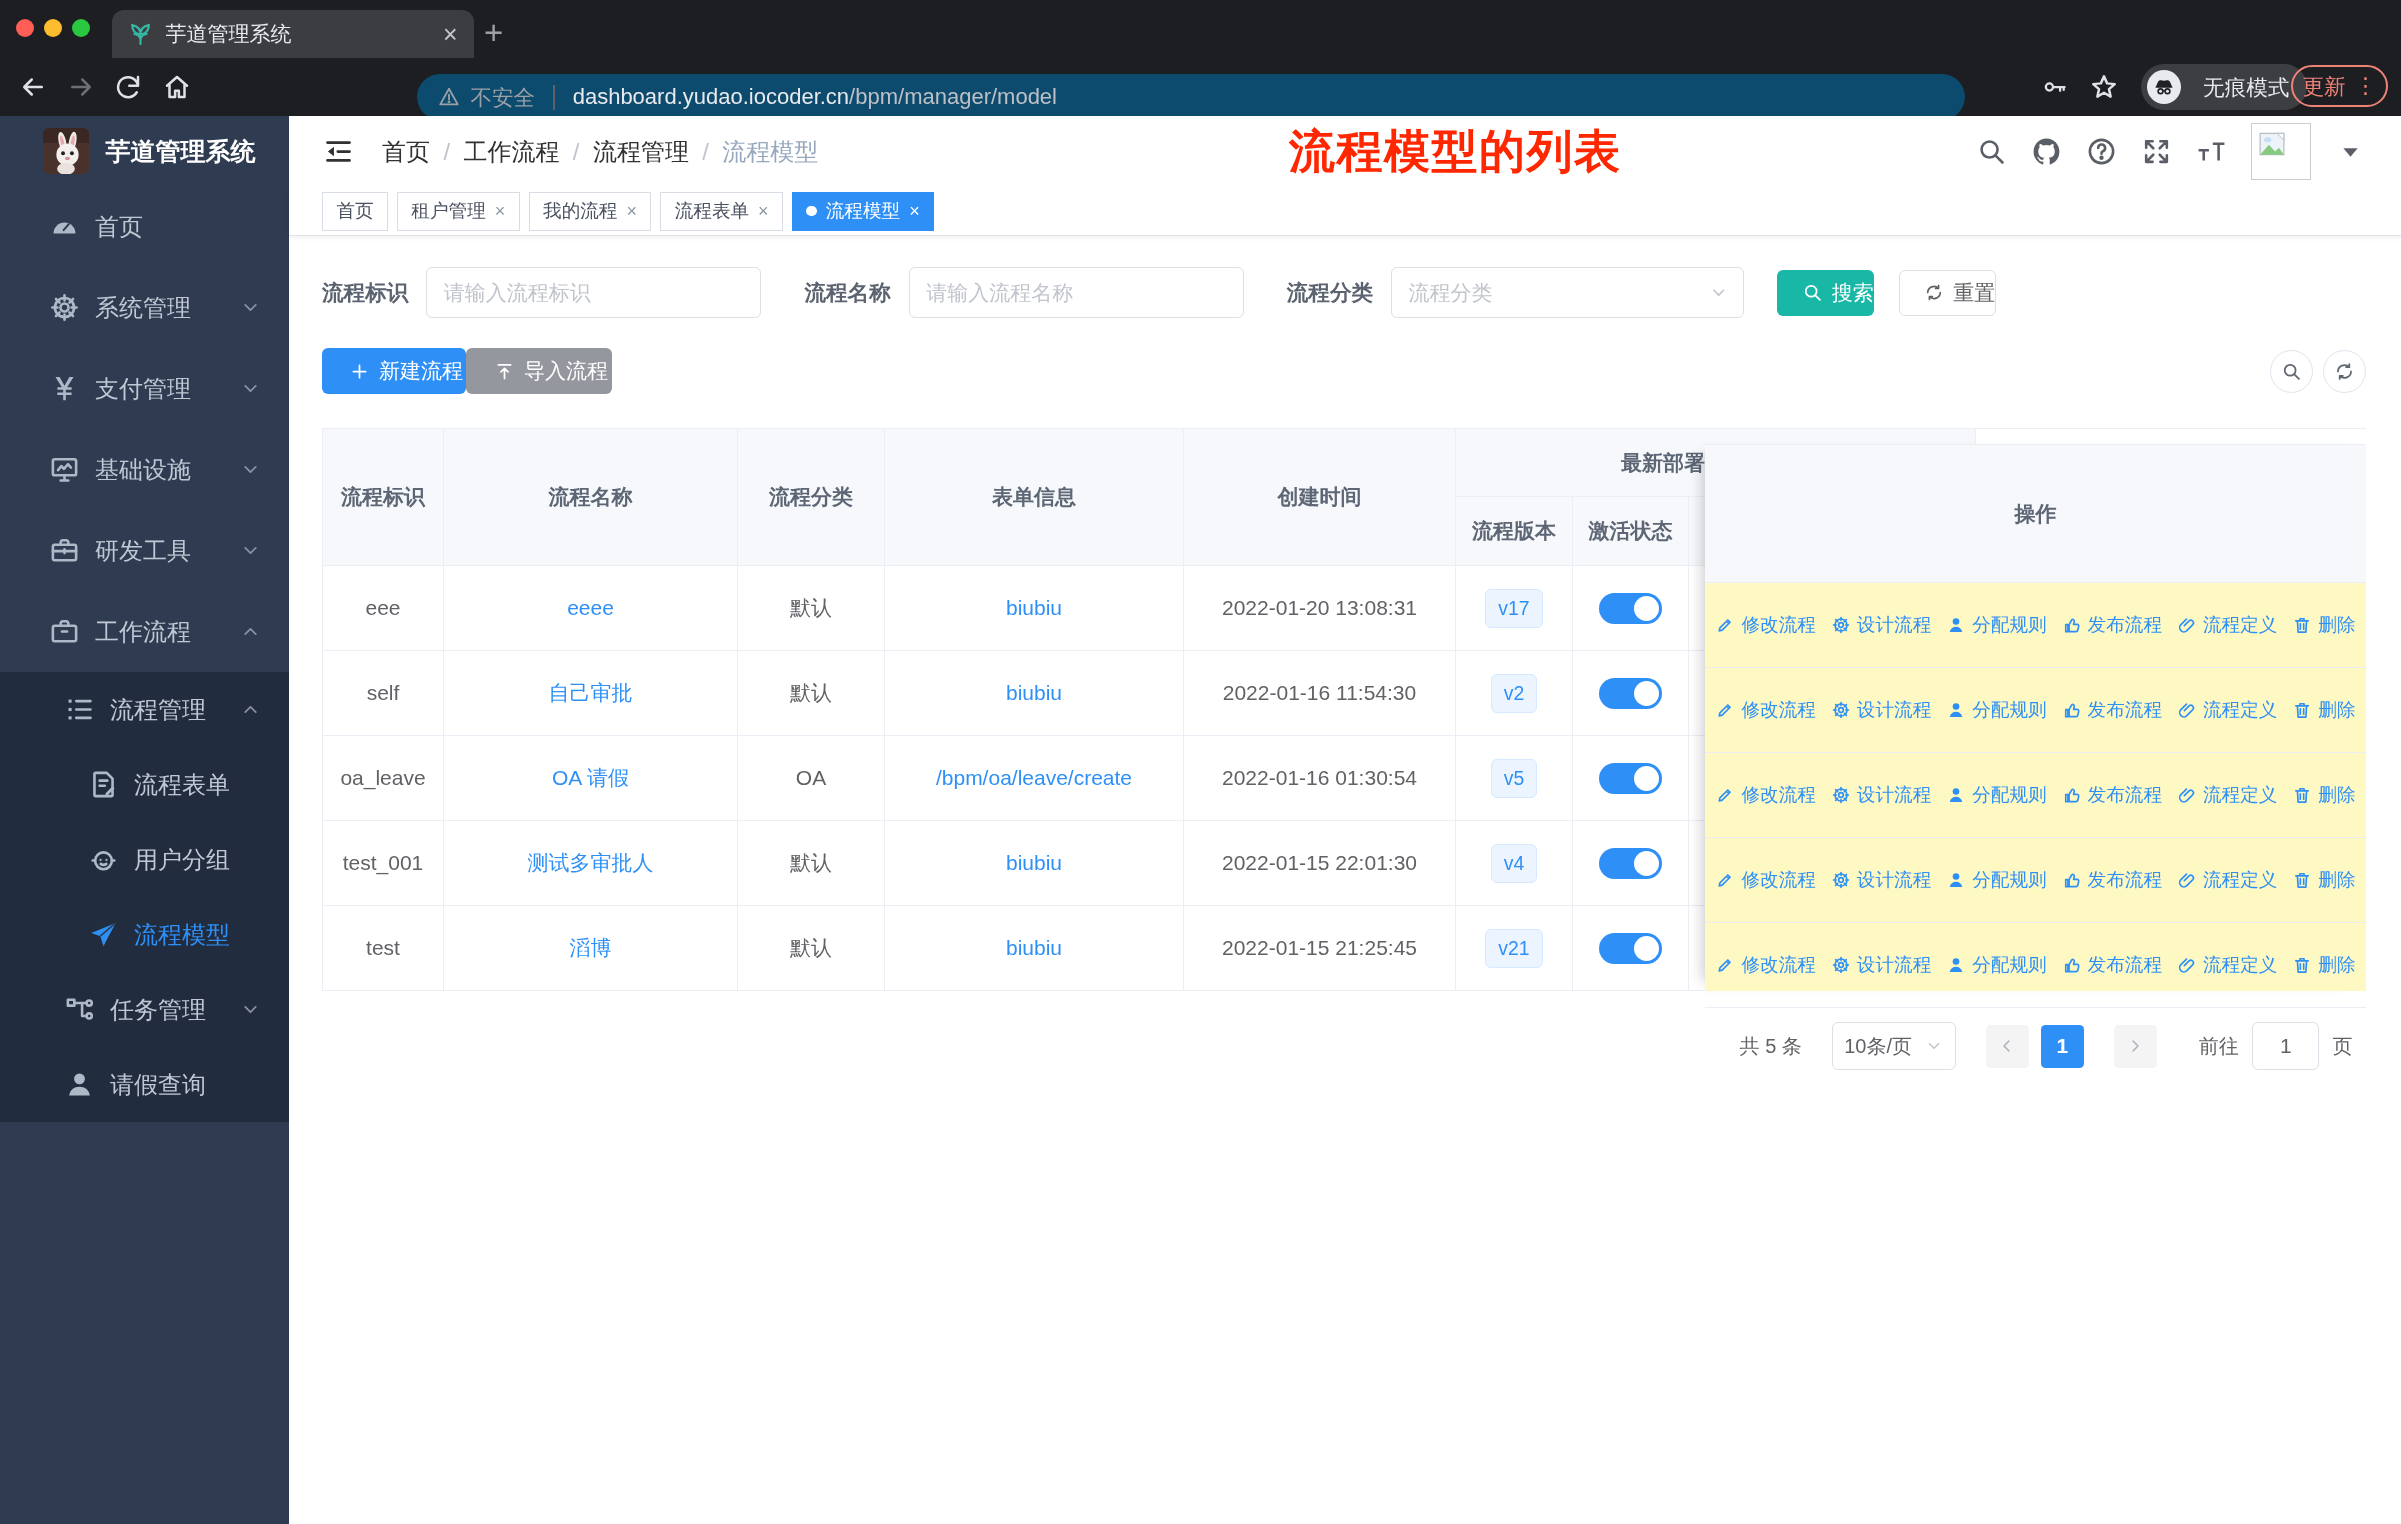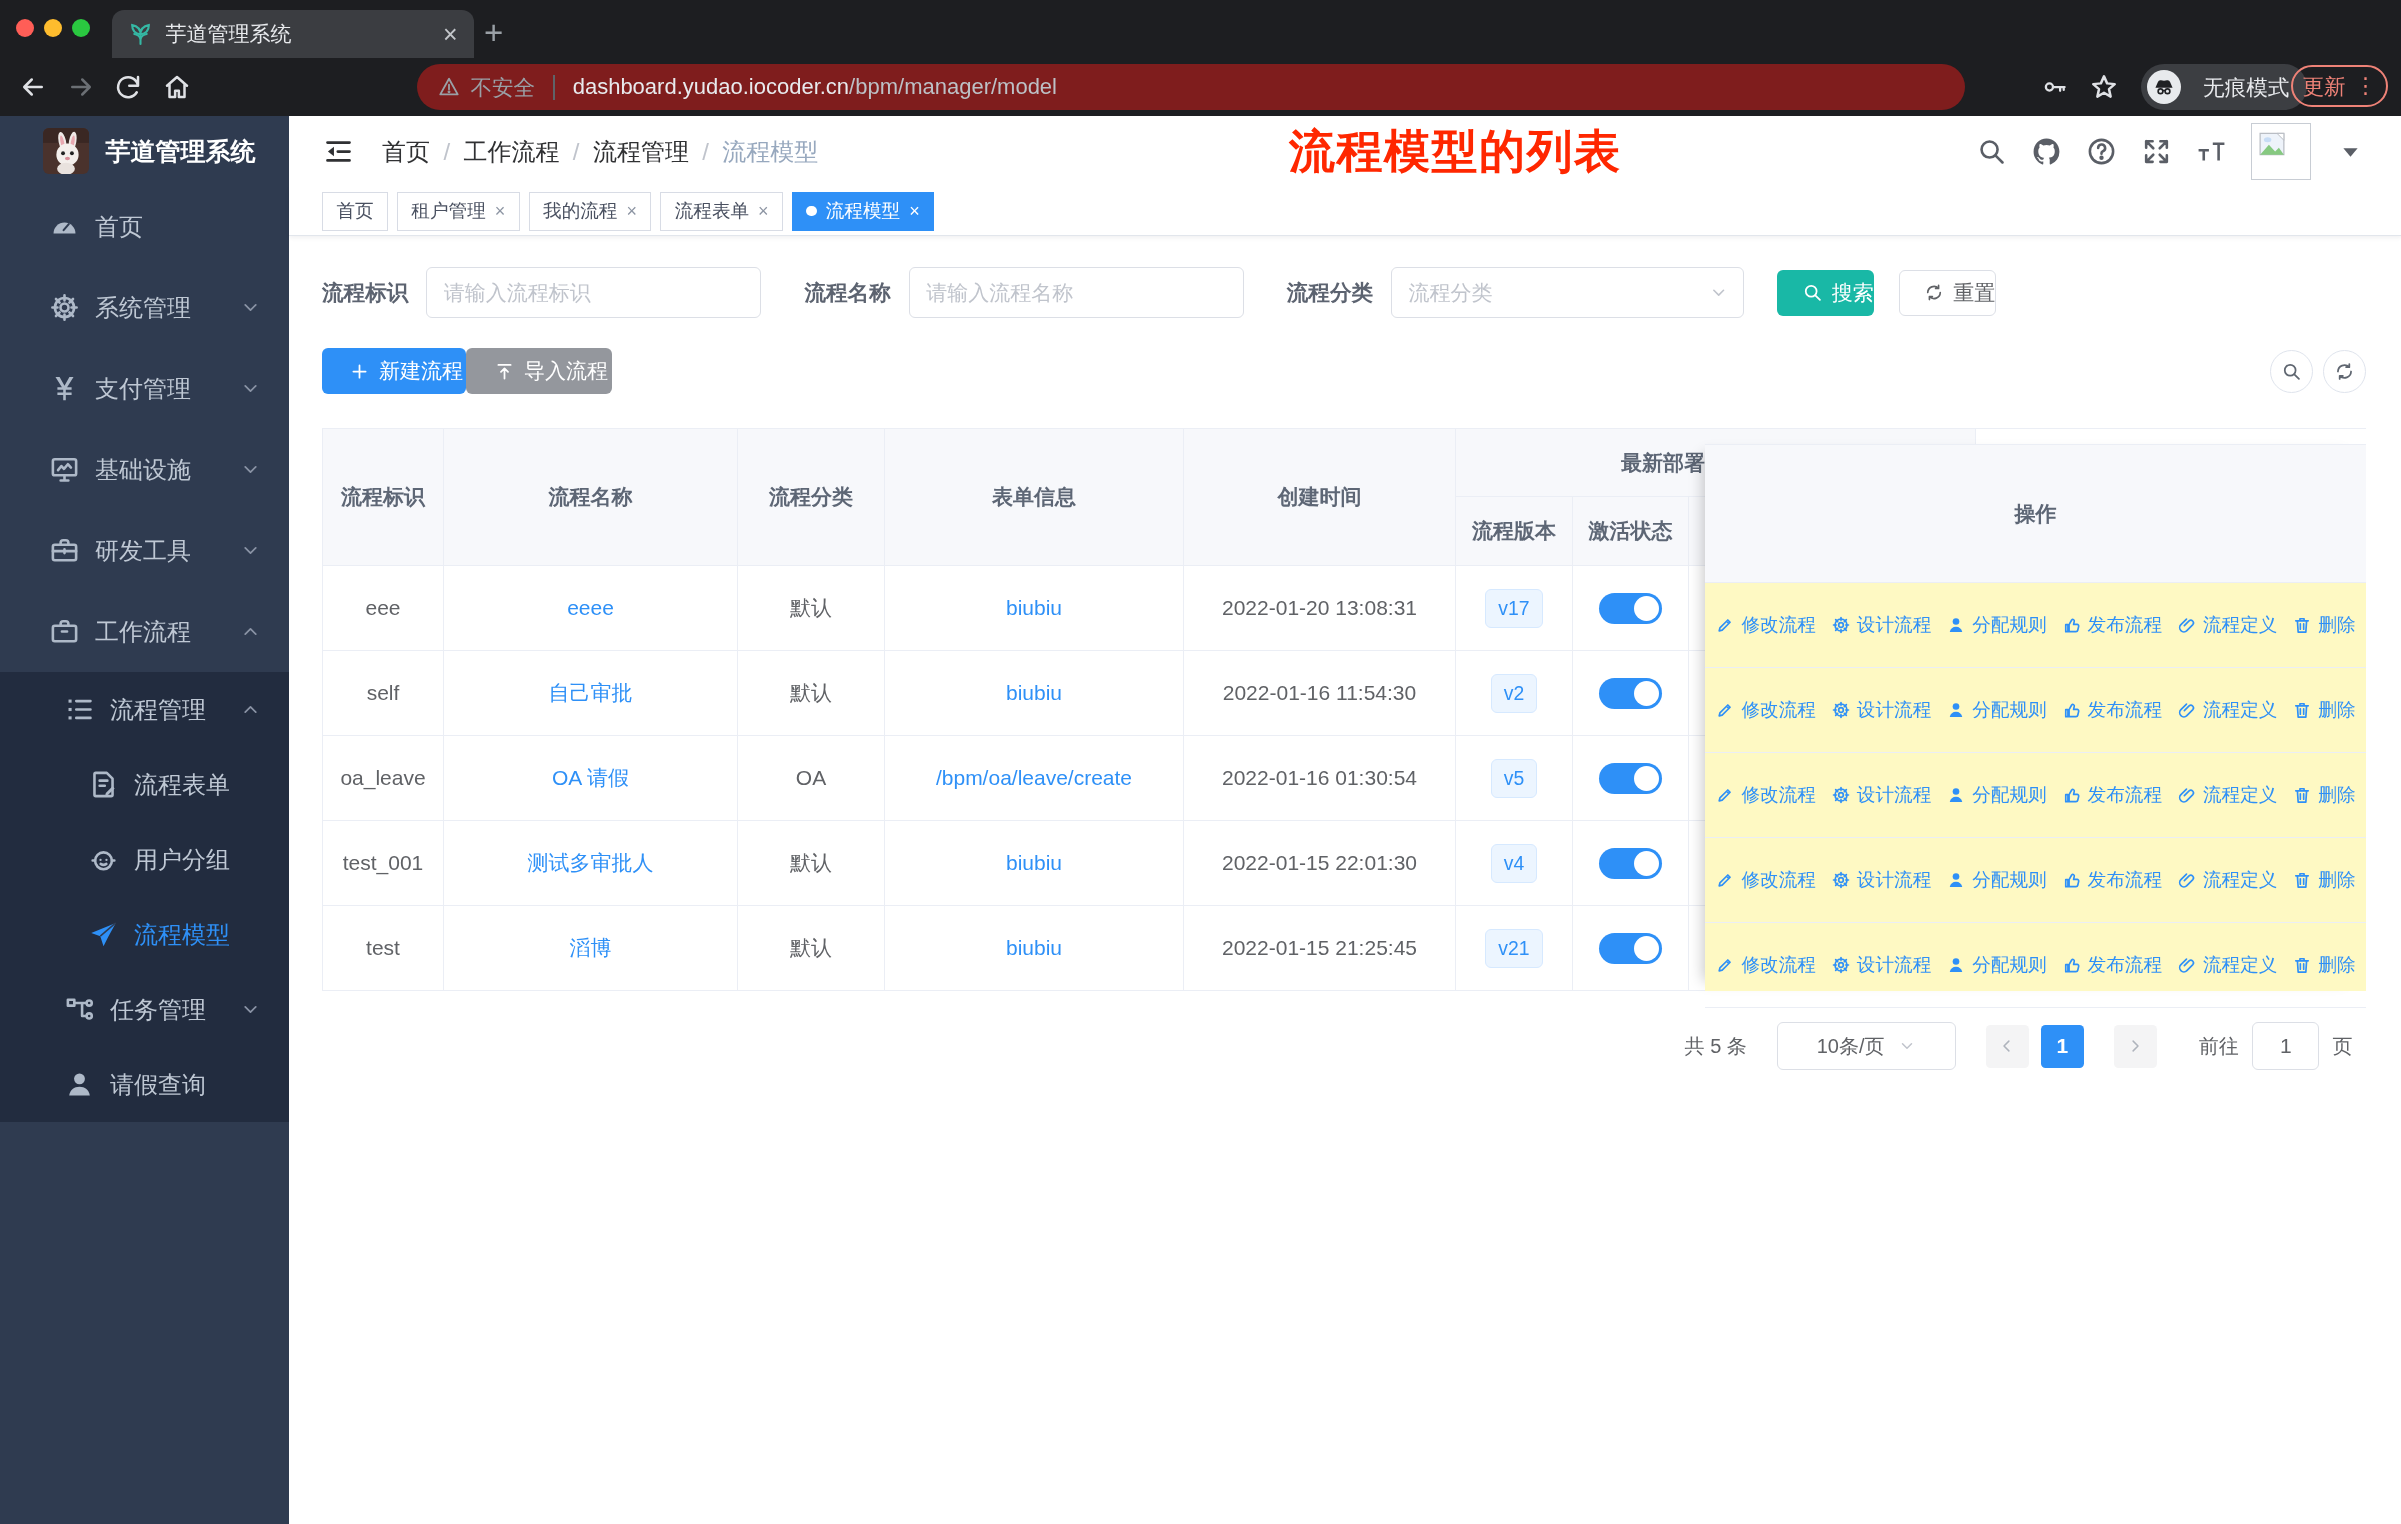--- a/index.html
+++ b/index.html
@@ -12,21 +12,21 @@
   .lights { position:absolute; left:16.4px; top:19.4px; display:flex; gap:9.7px; }
   .light { width:18px; height:18px; border-radius:50%; }
   .light.r{background:#ff5e57}.light.y{background:#febc2e}.light.g{background:#2ac840}
   .btab { position:absolute; left:112px; top:10.4px; width:362px; height:48px; background:#3b3d41; border-radius:12px 12px 0 0; display:flex; align-items:center; padding:0 16.4px; gap:12px; }
   .btab .title { color:#e8eaed; font-size:21px; flex:1; white-space:nowrap; overflow:hidden; }
   .btab .close { color:#c3c6ca; font-size:25px; line-height:1; }
   .newtab { position:absolute; left:484px; top:16.4px; color:#9aa0a6; font-size:33px; font-weight:300; line-height:1; }
   .btoolbar { position:relative; height:58px; display:flex; align-items:center; }
   .navic { position:absolute; top:14px; width:30px; height:30px; color:#dfe1e5; }
   .navic.dim { color:#6b6f74; }
-  .urlpill { position:absolute; left:417px; top:6px; width:1548px; height:46px; background:#7f1d1d; border-radius:23px; display:flex; align-items:center; padding:0 21px; }
+  .urlpill { position:absolute; left:417px; top:16px; width:1548px; height:46px; background:#0c4a6e; border-radius:23px; display:flex; align-items:center; padding:0 21px; }
   .urlpill .sec { color:#9aa0a6; font-size:21.6px; margin-left:10.4px; }
   .urlpill .div { width:1.5px; height:25px; background:#5f6368; margin:0 18px; }
   .urlpill .dom { color:#e8eaed; font-size:22px; }
   .urlpill .path { color:#bdc1c6; font-size:22px; }
   .incog { position:absolute; left:2141px; top:6px; height:46px; background:#3c3e42; border-radius:23px; display:flex; align-items:center; gap:22px; padding:0 18px 0 6px; }
   .incog .cir { width:34px; height:34px; border-radius:50%; background:#e8eaed; display:flex; align-items:center; justify-content:center; color:#202124; }
   .incog .lbl { color:#e8eaed; font-size:21.6px; }
   .updatepill { position:absolute; left:2291px; top:7.4px; width:97px; height:42px; border:2.2px solid #ee8277; border-radius:22px; color:#ee8277; display:flex; align-items:center; justify-content:center; gap:9px; font-size:21.6px; }
   .updatepill .dots { font-size:22px; letter-spacing:0; }
 
@@ -106,21 +106,21 @@
   .switch .knob { position:absolute; right:3px; top:3px; width:25px; height:25px; border-radius:50%; background:#fff; }
   .fixedcol { position:absolute; top:16px; left:1383px; width:661px; bottom:0; background:#fef9c3; box-shadow:-12px 0 13.4px -10.4px rgba(0,0,0,.22); border-top:1.5px solid #ebeef5; }
   .fhead { height:138px; background:#f7f8fb; border-bottom:1.5px solid #ebeef5; display:flex; align-items:center; justify-content:center; color:#5d6675; font-size:21px; font-weight:bold; }
   .frow { height:85px; border-bottom:1.5px solid #ebeef5; display:flex; align-items:center; justify-content:center; gap:15px; padding:0 7.4px; }
   .alink { color:#2e90f7; font-size:18.6px; display:inline-flex; align-items:center; gap:6px; white-space:nowrap; cursor:pointer; }
   .alink .ic { width:21px; height:21px; }
 
   
   .pager { margin-top:31px; display:flex; align-items:center; justify-content:flex-end; padding-right:13.4px; font-size:20px; color:#606266; }
   .pager .total { margin-right:30px; }
-  .sizer { width:179px; height:48px; border:1.5px solid #dcdfe6; border-radius:6px; display:flex; align-items:center; justify-content:center; gap:13.4px; color:#606266; position:relative; cursor:pointer; }
+  .sizer { width:124px; height:48px; border:1.5px solid #dcdfe6; border-radius:6px; display:flex; align-items:center; justify-content:center; gap:13.4px; color:#606266; position:relative; cursor:pointer; }
   .sizer .chev { width:18px; height:18px; color:#c0c4cc; }
   .pbtn { width:43px; height:43px; border-radius:4.5px; background:#f4f4f5; color:#aeb3bc; display:flex; align-items:center; justify-content:center; margin-left:30px; cursor:pointer; }
   .pbtn .ic{ width:18px;height:18px; }
   .pcur { width:43px; height:43px; border-radius:4.5px; background:#2e90f7; color:#fff; font-weight:bold; display:flex; align-items:center; justify-content:center; margin-left:12px; font-size:21px; }
   .goto { margin-left:42px; }
   .ginput { width:67px; height:48px; border:1.5px solid #dcdfe6; border-radius:6px; text-align:center; font-size:21px; color:#606266; margin:0 13.4px; outline:none; font-family:inherit; }
   .ic { display:inline-flex; }
   .ic svg { width:100%; height:100%; display:block; }
 </style>
 </head>

